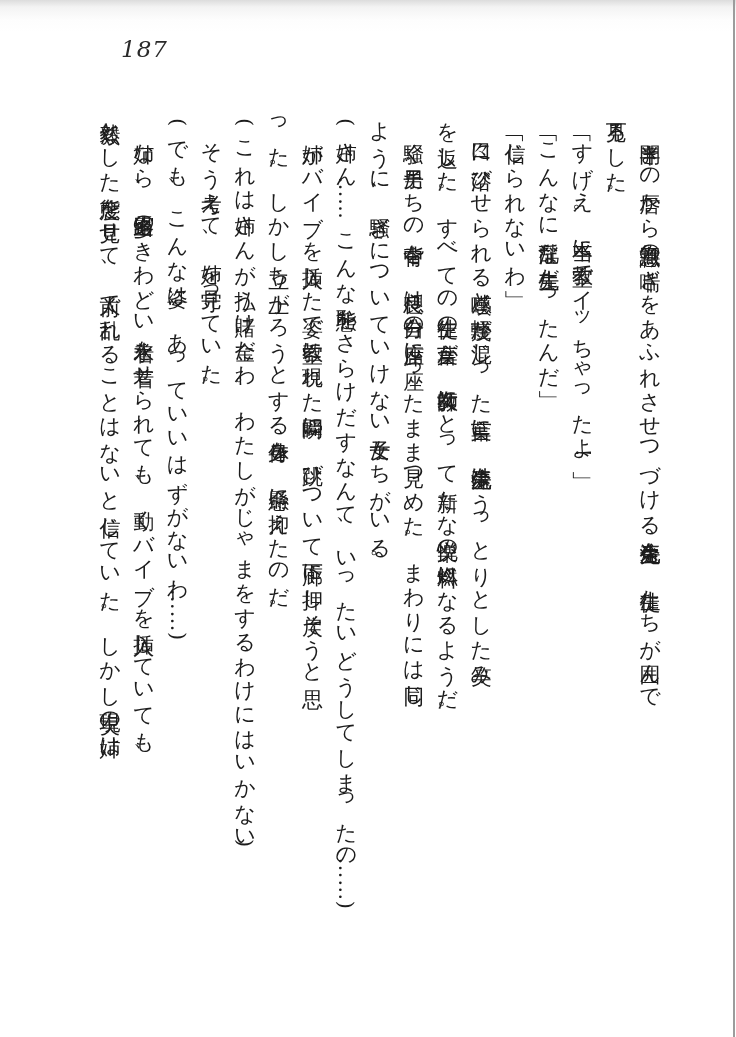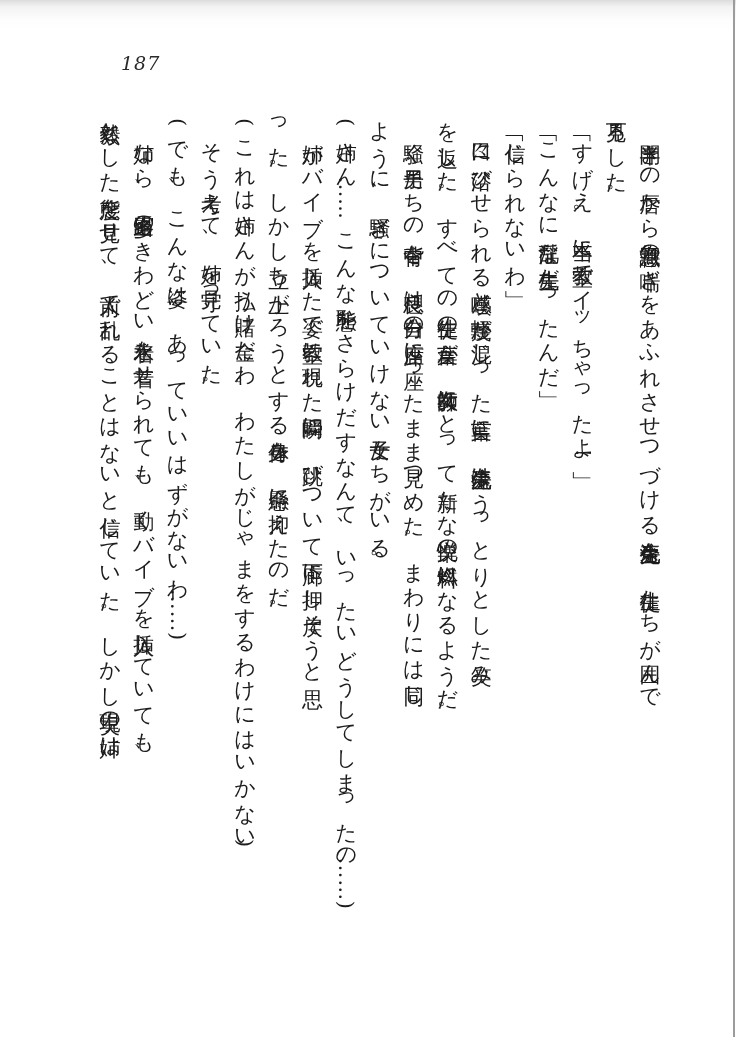--- a/index.html
+++ b/index.html
@@ -23,24 +23,24 @@
   .edge-line {
     position: absolute;
     top: 0;
     right: 1px;
     width: 2px;
     height: 100%;
     background: #9c9c9c;
   }
   .page-number {
     position: absolute;
-    top: 52px;
+    top: 36px;
     left: 121px;
     font-style: italic;
-    font-size: 19px;
+    font-size: 23px;
     color: #2a2a2a;
     letter-spacing: 1px;
   }
   .text-block {
     position: absolute;
     top: 107px;
     right: 70px;
     height: 862px;
     writing-mode: vertical-rl;
     text-orientation: mixed;

